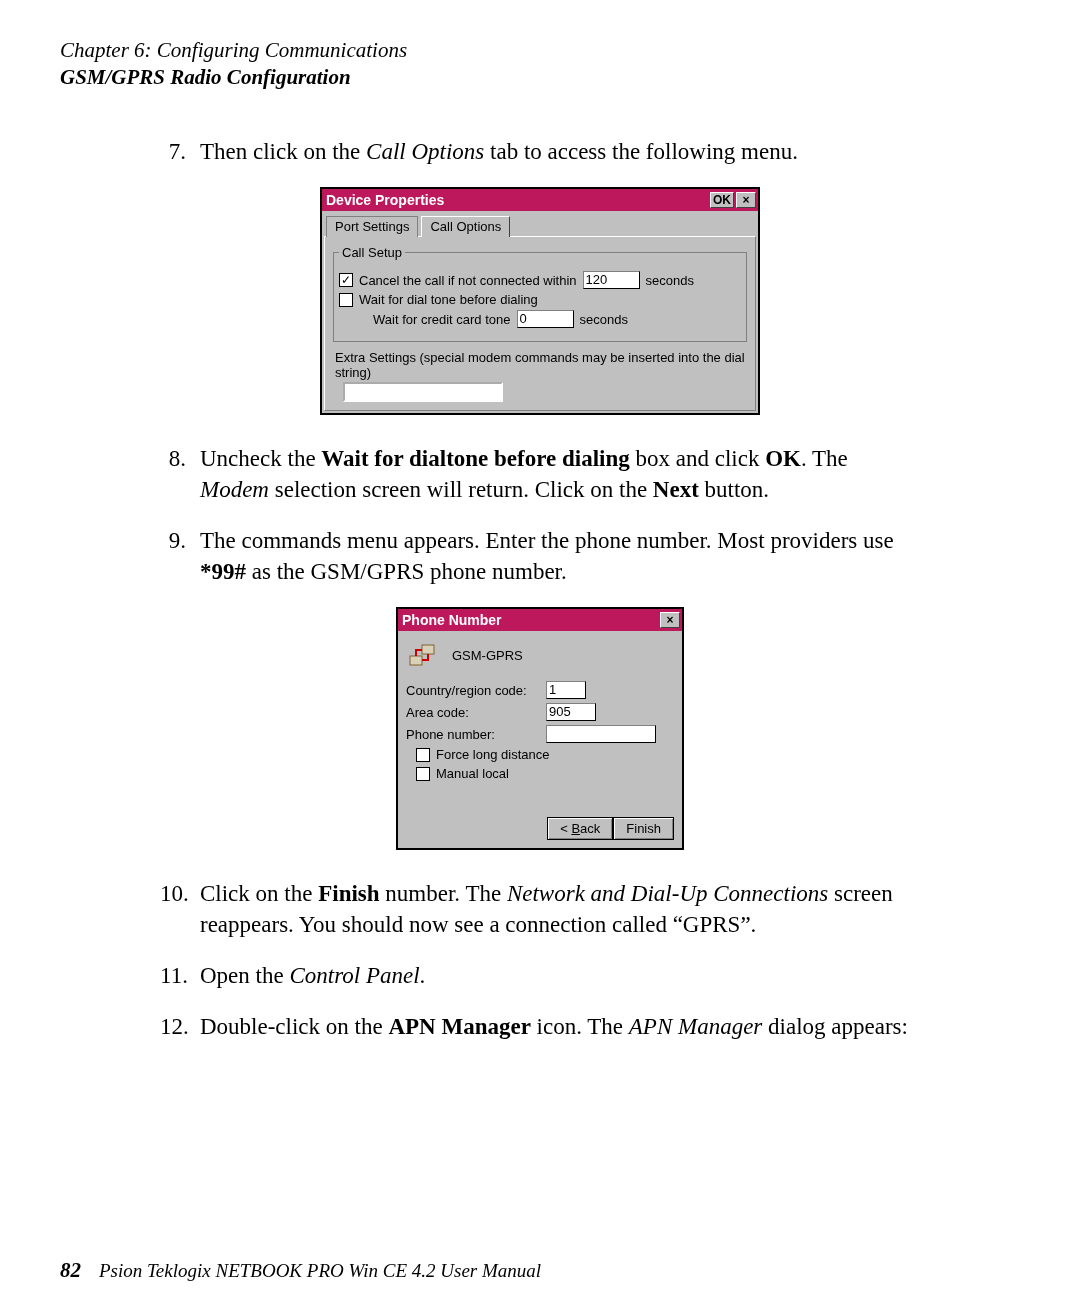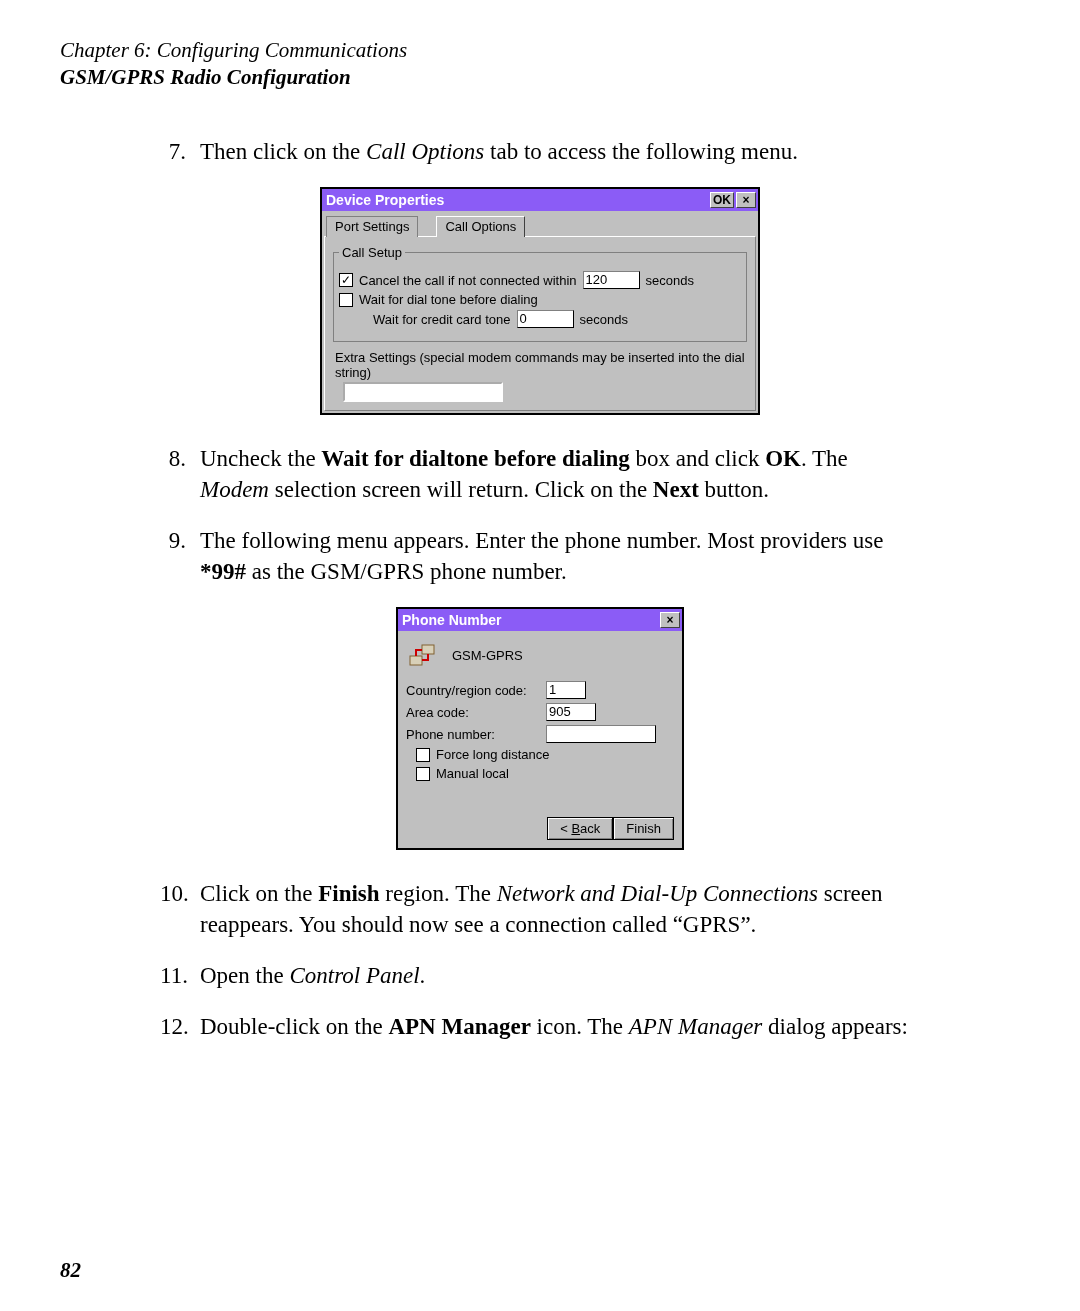--- a/index.html
+++ b/index.html
@@ -27,21 +27,21 @@
   .dlg {
     font-family: Tahoma, Arial, sans-serif;
     font-size: 13px;
     color: #000;
     border: 2px solid #000;
     border-top-width: 2px;
     display: inline-block;
     background: #fff;
   }
   .dlg .titlebar {
-    background: #8b5cf6;
+    background: #be185d;
     color: #fff;
     font-weight: bold;
     height: 22px;
     display: flex;
     align-items: center;
     padding: 0 2px 0 4px;
     font-size: 14px;
   }
   .dlg .titlebar .title { flex: 1; }
   .dlg .titlebar .tbtn {
@@ -55,21 +55,21 @@
     height: 16px;
     min-width: 20px;
     padding: 0 2px;
     margin-left: 2px;
     display: flex;
     align-items: center;
     justify-content: center;
     line-height: 1;
   }
   .dlg .client { background: #c0c0c0; padding: 2px; }
-  .tabstrip { display: flex; gap: 18px; padding: 2px 2px 0 2px; }
+  .tabstrip { display: flex; gap: 3px; padding: 2px 2px 0 2px; }
   .tab {
     border: 1px solid #808080;
     border-bottom: none;
     background: #c0c0c0;
     padding: 2px 8px 3px 8px;
     font-size: 13px;
     position: relative;
     top: 1px;
   }
   .tab.active { background: #c0c0c0; border-color: #fff #404040 #c0c0c0 #fff; z-index: 2; }
@@ -204,21 +204,21 @@
   <li>
     <div class="num">8.</div>
     <div class="body">
       <span>Uncheck the </span><span class="bold">Wait for dialtone before dialing</span><span> box and click </span><span class="bold">OK</span><span>. The </span><span class="italic">Modem</span><span> selection screen will return. Click on the </span><span class="bold">Next</span><span> button.</span>
     </div>
   </li>
 
   <li>
     <div class="num">9.</div>
     <div class="body">
-      <span>The following menu appears. Enter the phone number. Most providers use </span><span class="bold">*99#</span><span> as the GSM/GPRS phone number.</span>
+      <span>The commands menu appears. Enter the phone number. Most providers use </span><span class="bold">*99#</span><span> as the GSM/GPRS phone number.</span>
     </div>
   </li>
 </ol>
 
 <div class="fig-wrap">
   <div class="dlg dlg2">
     <div class="titlebar">
       <span class="title">Phone Number</span>
       <span class="tbtn">×</span>
     </div>
@@ -260,21 +260,21 @@
       </div>
     </div>
   </div>
 </div>
 
 <ol class="steps">
 
   <li>
     <div class="num">10.</div>
     <div class="body">
-      <span>Click on the </span><span class="bold">Finish</span><span> region. The </span><span class="italic">Network and Dial-Up Connections</span><span> screen reappears. You should now see a connection called “GPRS”.</span>
+      <span>Click on the </span><span class="bold">Finish</span><span> number. The </span><span class="italic">Network and Dial-Up Connections</span><span> screen reappears. You should now see a connection called “GPRS”.</span>
     </div>
   </li>
 
   <li>
     <div class="num">11.</div>
     <div class="body">
       <span>Open the </span><span class="italic">Control Panel</span><span>.</span>
     </div>
   </li>
 
@@ -283,13 +283,14 @@
     <div class="body">
       <span>Double-click on the </span><span class="bold">APN Manager</span><span> icon. The </span><span class="italic">APN Manager</span><span> dialog appears:</span>
     </div>
   </li>
 </ol>
 
 </div>
 
 <div class="footer">
   <span class="pagenum">82</span>
+  <span class="booktitle">Psion Teklogix NETBOOK PRO Win CE 4.2 User Manual</span>
 </div>
 
 </body></html>

